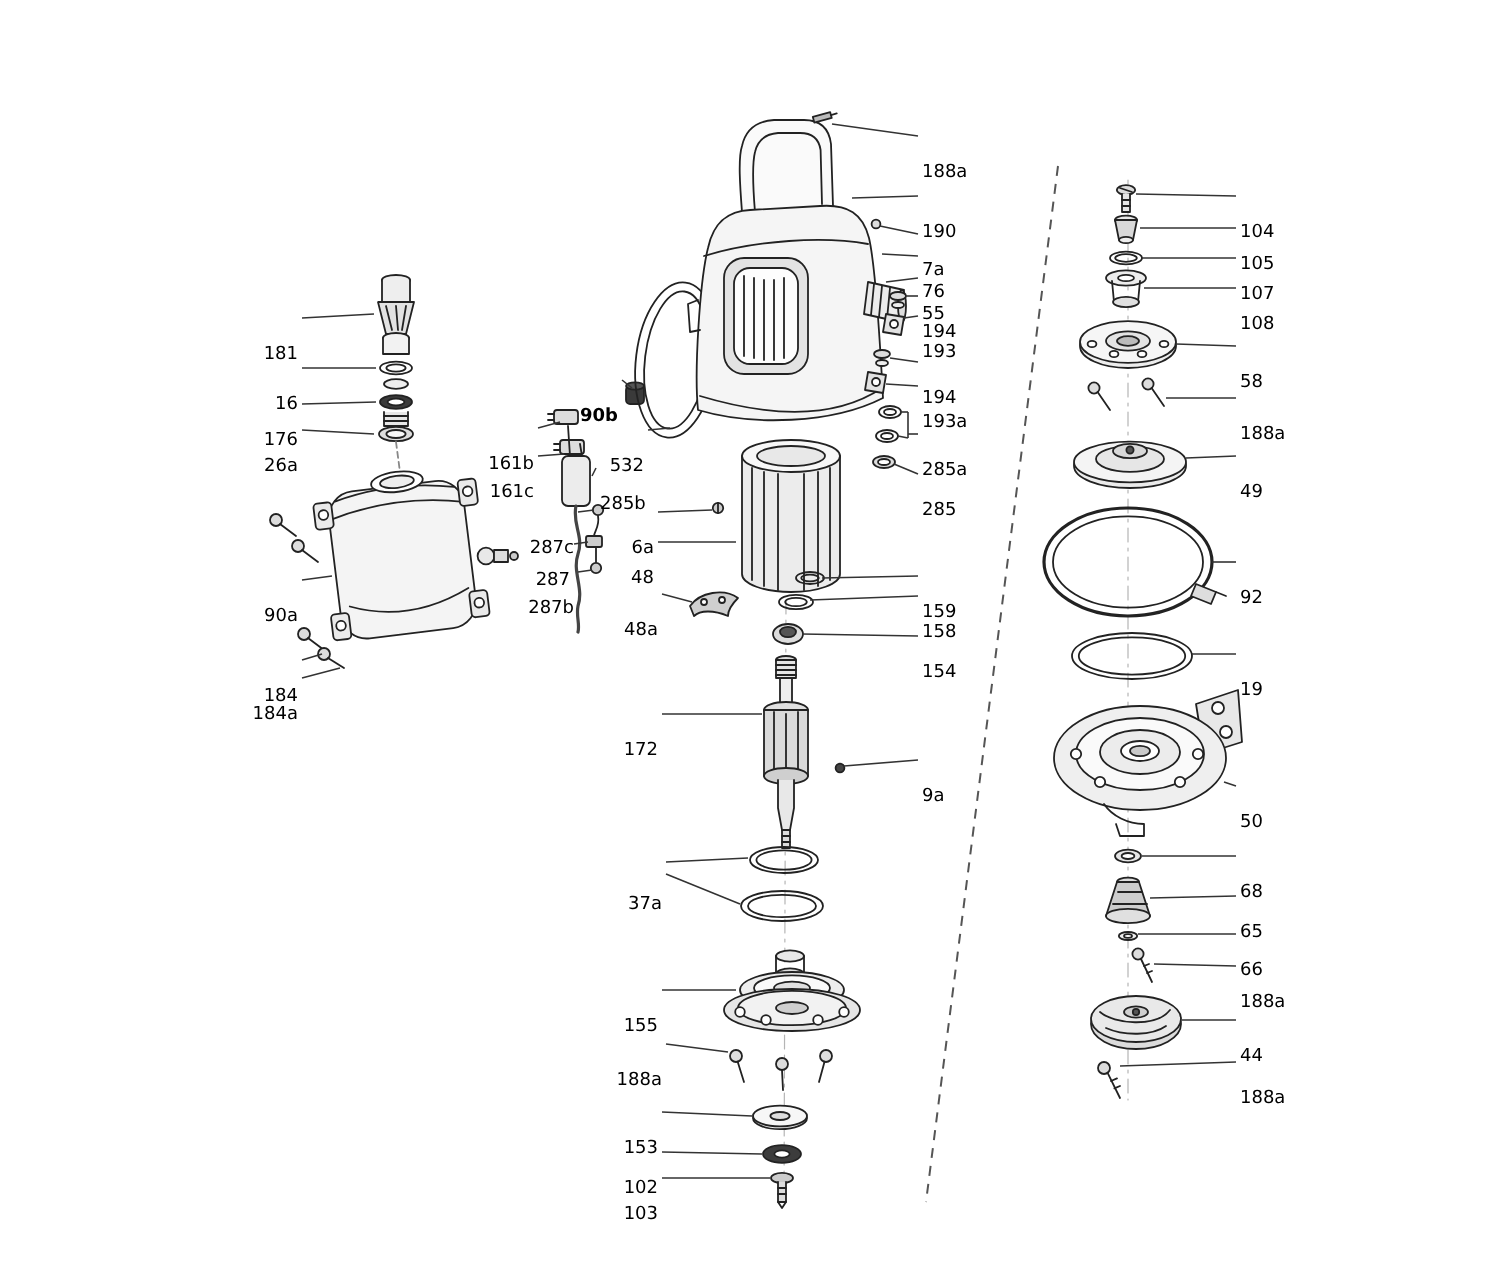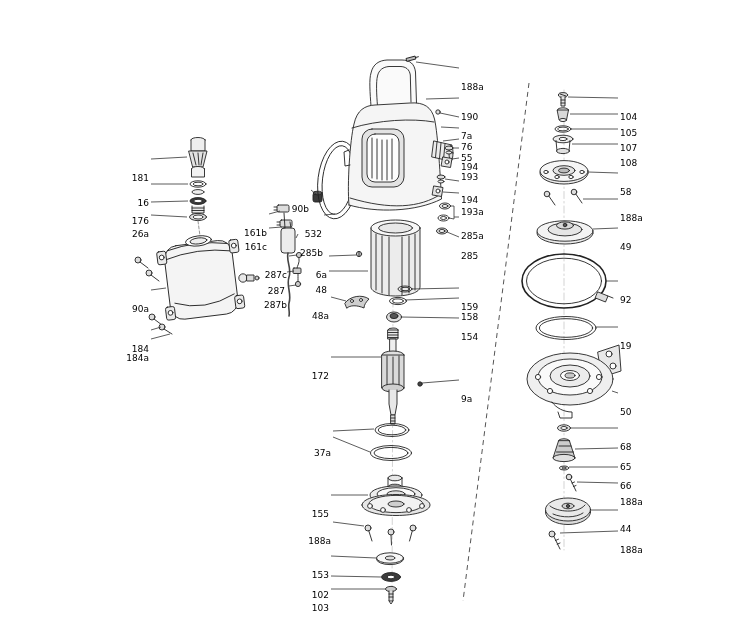--- a/index.html
+++ b/index.html
@@ -19,21 +19,21 @@
     position: absolute;
     transform: translate(0, -50%);
     font-size: 9px;
     line-height: 1;
     color: #000;
     white-space: nowrap;
     letter-spacing: 0;
     margin-top: 19px;
   }
   .part-label.align-right { transform: translate(-100%, -50%); }
-  .part-label.bold { font-weight: normal; }
+  .part-label.bold { font-weight: bold; }
   .leader-line { stroke: #333333; stroke-width: 0.8; }
   .divider-line { stroke: #555555; stroke-width: 1; stroke-dasharray: 5 4; fill: none; }
 </style>
 </head>
 <body>
 
 <div class="canvas">
 
   <svg id="parts-layer" width="752" height="632" viewBox="0 0 752 632">
     <g stroke="#222" stroke-width="0.9" fill="none" stroke-linecap="round" stroke-linejoin="round">

